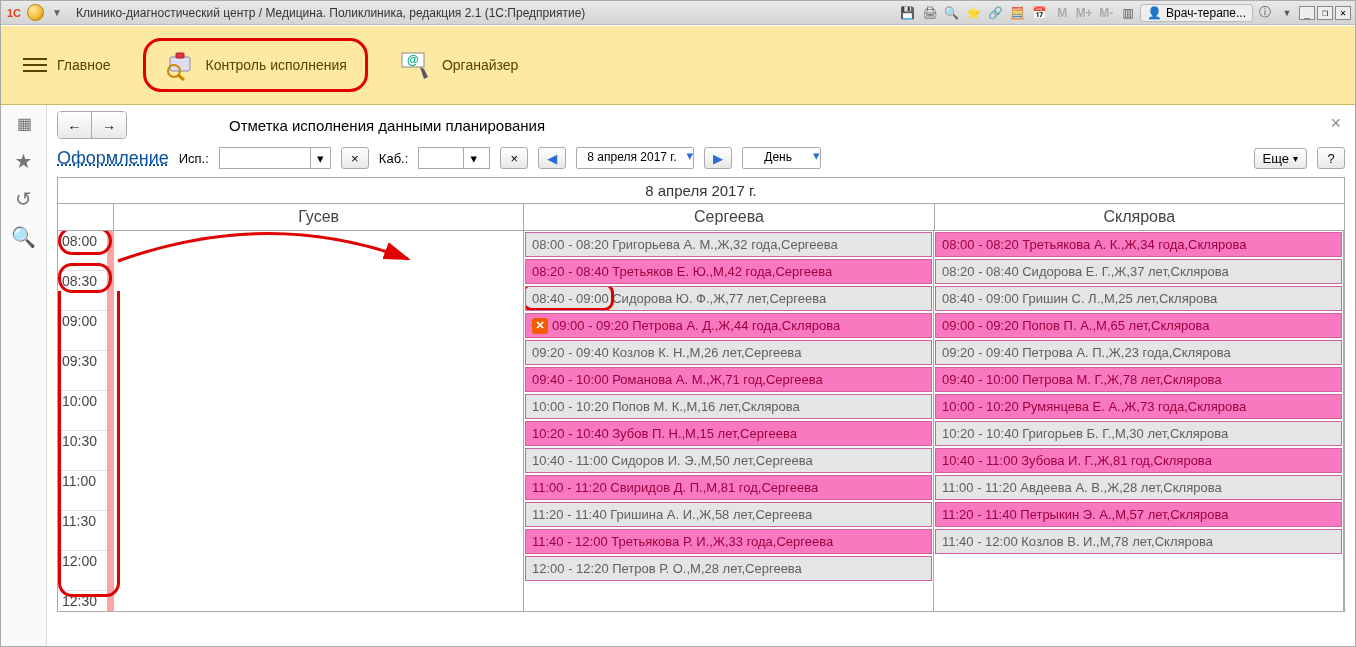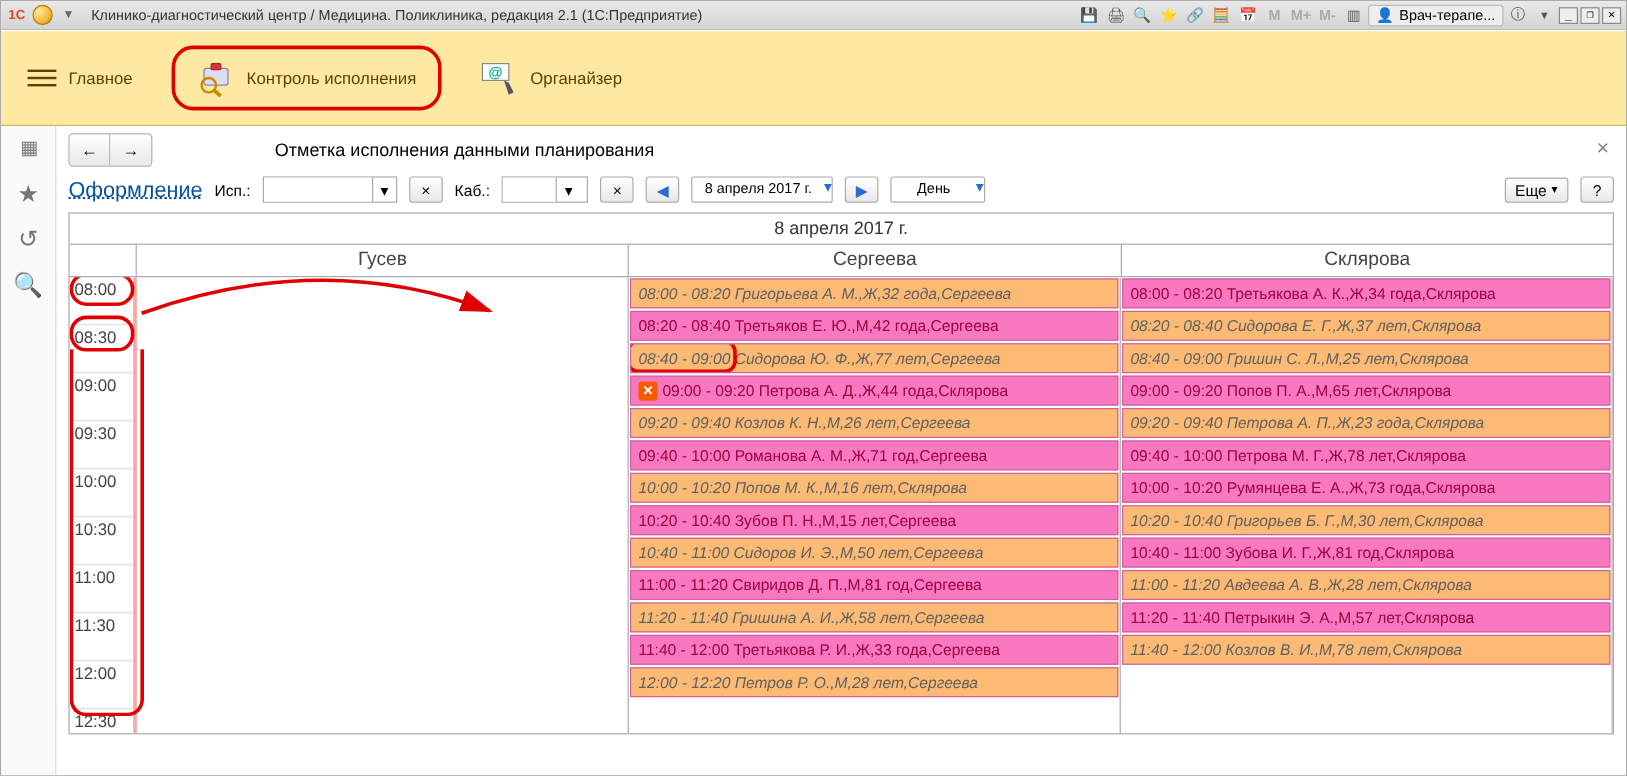--- a/index.html
+++ b/index.html
@@ -46,27 +46,27 @@
 
   .gridwrap { border: 1px solid #aaa; position: relative; }
   .ghead { display: flex; }
   .gh-date { flex: 1; text-align: center; padding: 4px; border-bottom: 1px solid #aaa; font-size: 15px; color: #333; }
   .gcols { display: flex; border-bottom: 1px solid #aaa; }
   .gc-time { width: 56px; border-right: 1px solid #aaa; }
   .gc-doc { flex: 1; text-align: center; padding: 4px; font-size: 16px; border-right: 1px solid #aaa; color: #444; }
   .gc-doc:last-child { border-right: none; }
 
   .gbody { display: flex; height: 380px; overflow: hidden; position: relative; }
-  .timecol { width: 56px; border-right: 3px solid #fca5a5; }
+  .timecol { width: 56px; border-right: 7px solid #fca5a5; }
   .time-slot { height: 40px; border-bottom: 1px solid #e0e0e0; padding: 2px 4px; font-size: 14px; color: #444; position: relative; }
   .doccol { flex: 1; border-right: 1px solid #aaa; display: flex; flex-direction: column; }
   .doccol:last-child { border-right: none; }
   .appt { height: 25px; margin: 1px; padding: 2px 6px; font-size: 13px; border: 1px solid #d060a0; display: flex; align-items: center; gap: 4px; white-space: nowrap; overflow: hidden; }
   .c-pink-dark { background: #f879c0; }
-  .c-pink-light { background: #fdba74; font-style: italic; }
+  .c-pink-light { background: #e5e5e5; }
   .c-red { color: #a00040; }
   .c-gray { color: #606060; }
   .badge-x { width: 16px; height: 16px; background: #f55b00; border-radius: 3px; color: #fff; display: inline-flex; align-items: center; justify-content: center; font-size: 11px; font-weight: bold; }
 
   
   .ann-time-oval { position: absolute; border: 3px solid #e00000; border-radius: 14px; pointer-events: none; z-index: 50; }
   .ann-apt-oval { position: absolute; border: 3px solid #e00000; border-radius: 10px; pointer-events: none; z-index: 50; }
   .ann-slotframe { position: absolute; border: 3px solid #e00000; border-left: none; border-right: 3px solid #e00000; border-top: none; pointer-events: none; z-index: 50; border-radius: 0 0 14px 14px; }
   svg.ann-arrow { position: absolute; pointer-events: none; z-index: 51; }
 </style>

